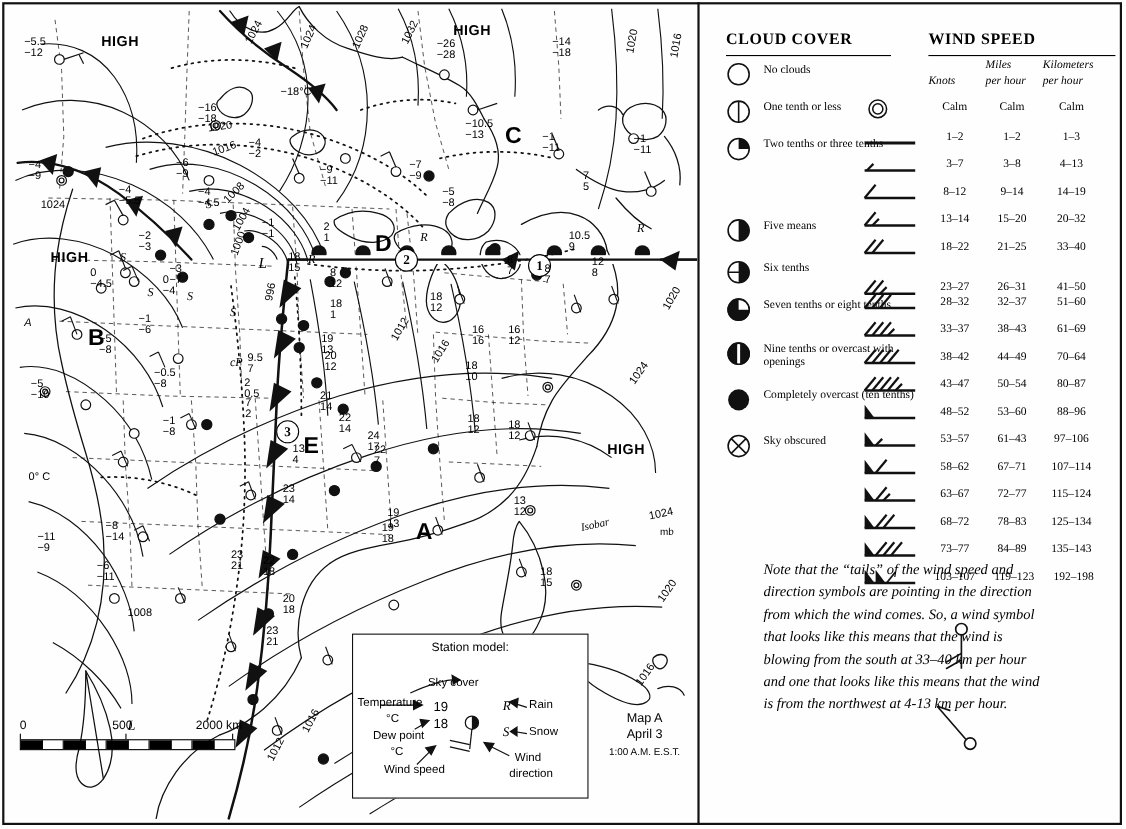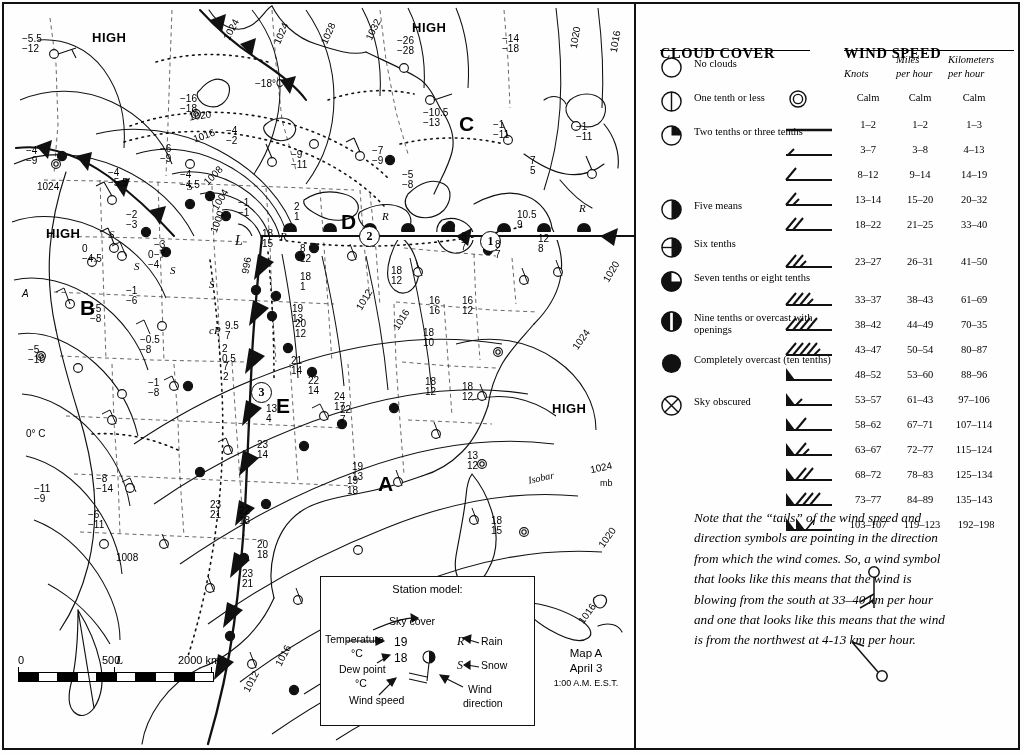--- a/index.html
+++ b/index.html
@@ -44,21 +44,21 @@
   #scalebar .n10{position:absolute;left:160px;white-space:nowrap;}
   #scalebar .bar{position:relative;height:8px;border:1.2px solid #000;display:flex;}
   #scalebar .bar i{flex:1;border-right:1px solid #000;}
   #scalebar .bar i:last-child{border-right:none;}
   #scalebar .bar i.f{background:#000;}
   #scalebar .ticks{position:relative;height:5px;}
   #scalebar .ticks u{position:absolute;width:1.2px;height:5px;background:#000;}
 
   
   #legend-panel{position:absolute;left:638px;top:4px;width:382px;height:744px;}
-  .lg-head{position:absolute;font-family:"Liberation Serif",serif;font-weight:700;font-size:14.5px;letter-spacing:.6px;margin-top:17px;}
+  .lg-head{position:absolute;font-family:"Liberation Serif",serif;font-weight:700;font-size:14.5px;letter-spacing:.6px;}
   .lg-rule{position:absolute;height:0;border-top:1.4px solid #000;}
 
   .cc-row{position:absolute;left:22px;width:190px;height:34px;}
   .cc-sym{position:absolute;left:0;top:0;width:23px;height:23px;}
   .cc-txt{position:absolute;left:34px;top:2px;width:150px;font-size:10.5px;line-height:12px;
           font-family:"Liberation Serif",serif;}
 
   .ws-tablehdr{position:absolute;font-size:10.5px;font-style:italic;font-family:"Liberation Serif",serif;text-align:left;}
   .ws-row{position:absolute;height:25px;}
   .ws-sym{position:absolute;left:0;top:0;width:58px;height:22px;}
@@ -767,20 +767,31 @@
         <line x1="4" y1="15" x2="50" y2="15" stroke="#111" stroke-width="2.2"></line>
         <line x1="4" y1="15" x2="14" y2="3" stroke="#111" stroke-width="2"></line>
         <line x1="11" y1="15" x2="21" y2="3" stroke="#111" stroke-width="2"></line>
         <line x1="18" y1="15" x2="24" y2="9" stroke="#111" stroke-width="2"></line>
       </svg>
       <div class="ws-c1">23–27</div>
       <div class="ws-c2">26–31</div>
       <div class="ws-c3">41–50</div>
     </div>
 
+    <div class="ws-row" style="left:144px;top:261px;width:236px;">
+      <svg class="ws-sym" viewBox="0 0 58 22">
+        <line x1="4" y1="15" x2="50" y2="15" stroke="#111" stroke-width="2.2"></line>
+        <line x1="4" y1="15" x2="14" y2="3" stroke="#111" stroke-width="2"></line>
+        <line x1="11" y1="15" x2="21" y2="3" stroke="#111" stroke-width="2"></line>
+        <line x1="18" y1="15" x2="28" y2="3" stroke="#111" stroke-width="2"></line>
+      </svg>
+      <div class="ws-c1">28–32</div>
+      <div class="ws-c2">32–37</div>
+      <div class="ws-c3">51–60</div>
+    </div>
 
     <div class="ws-row" style="left:144px;top:286px;width:236px;">
       <svg class="ws-sym" viewBox="0 0 58 22">
         <line x1="4" y1="15" x2="50" y2="15" stroke="#111" stroke-width="2.2"></line>
         <line x1="4" y1="15" x2="14" y2="3" stroke="#111" stroke-width="2"></line>
         <line x1="11" y1="15" x2="21" y2="3" stroke="#111" stroke-width="2"></line>
         <line x1="18" y1="15" x2="28" y2="3" stroke="#111" stroke-width="2"></line>
         <line x1="25" y1="15" x2="31" y2="9" stroke="#111" stroke-width="2"></line>
       </svg>
       <div class="ws-c1">33–37</div>
@@ -791,21 +802,21 @@
     <div class="ws-row" style="left:144px;top:311px;width:236px;">
       <svg class="ws-sym" viewBox="0 0 58 22">
         <line x1="4" y1="15" x2="50" y2="15" stroke="#111" stroke-width="2.2"></line>
         <line x1="4" y1="15" x2="14" y2="3" stroke="#111" stroke-width="2"></line>
         <line x1="11" y1="15" x2="21" y2="3" stroke="#111" stroke-width="2"></line>
         <line x1="18" y1="15" x2="28" y2="3" stroke="#111" stroke-width="2"></line>
         <line x1="25" y1="15" x2="35" y2="3" stroke="#111" stroke-width="2"></line>
       </svg>
       <div class="ws-c1">38–42</div>
       <div class="ws-c2">44–49</div>
-      <div class="ws-c3">70–35</div>
+      <div class="ws-c3">70–64</div>
     </div>
 
     <div class="ws-row" style="left:144px;top:336px;width:236px;">
       <svg class="ws-sym" viewBox="0 0 58 22">
         <line x1="4" y1="15" x2="50" y2="15" stroke="#111" stroke-width="2.2"></line>
         <line x1="4" y1="15" x2="14" y2="3" stroke="#111" stroke-width="2"></line>
         <line x1="11" y1="15" x2="21" y2="3" stroke="#111" stroke-width="2"></line>
         <line x1="18" y1="15" x2="28" y2="3" stroke="#111" stroke-width="2"></line>
         <line x1="25" y1="15" x2="35" y2="3" stroke="#111" stroke-width="2"></line>
         <line x1="32" y1="15" x2="38" y2="9" stroke="#111" stroke-width="2"></line>

